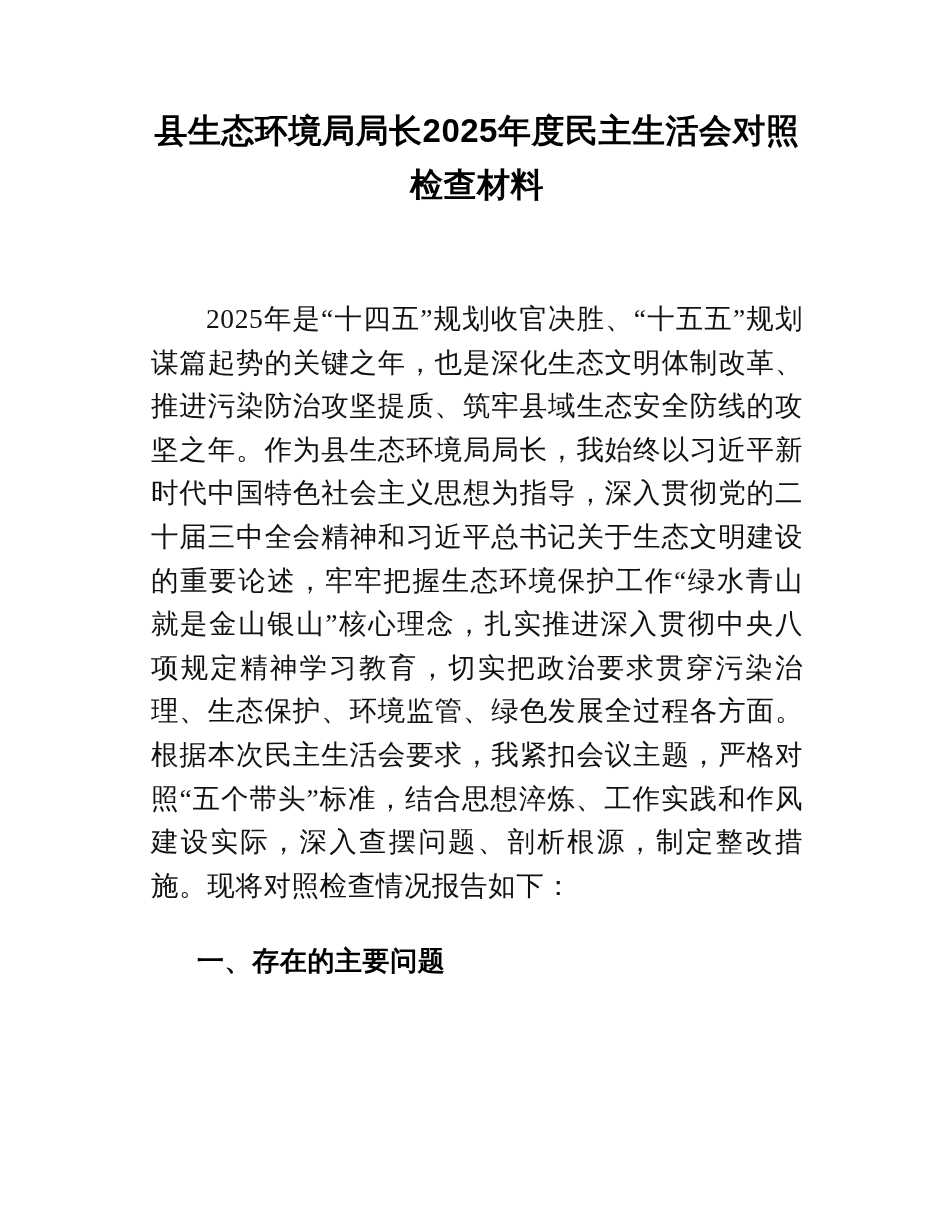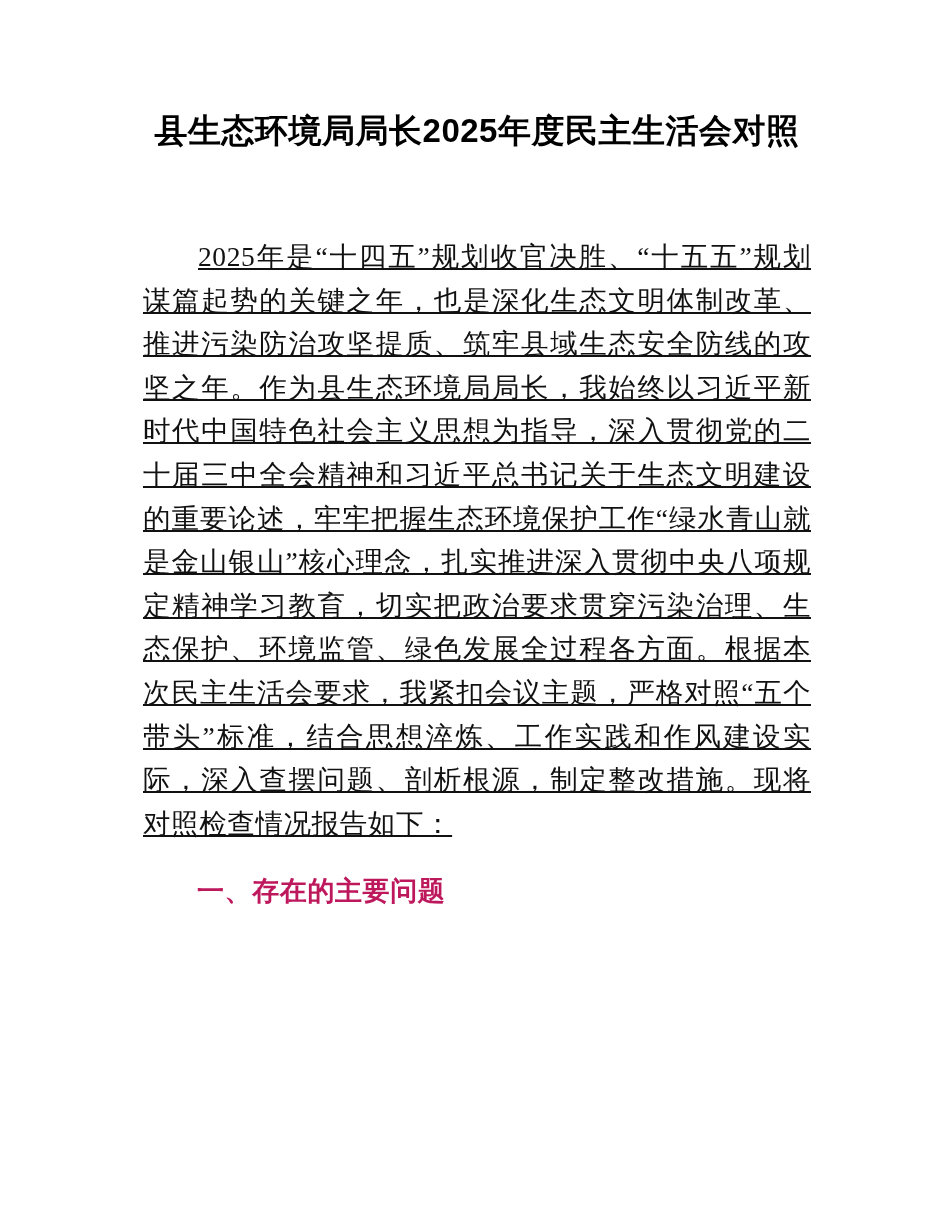--- a/index.html
+++ b/index.html
@@ -41,47 +41,46 @@
     font-weight: bold;
     font-size: 33px;
     line-height: 54px;
     letter-spacing: 0.5px;
     color: #000000;
     text-justify: inter-ideograph;
   }
 
   
   .body-para {
-    margin: 0;
+    margin: 8px;
     font-family: "Liberation Serif", "DejaVu Serif", serif;
     font-size: 27.5px;
     line-height: 43.6px;
     text-align: justify;
     text-justify: inter-ideograph;
     text-indent: 2em;
     letter-spacing: 0.6px;
     color: #111111;
-    text-decoration: underline;
   }
 
   .lead-para {
     padding-top: 77px;
   }
 
   
   .section-heading {
     margin: 0;
     padding-top: 25px;
     font-family: "Liberation Sans", "DejaVu Sans", sans-serif;
     font-weight: bold;
     font-size: 27px;
     line-height: 43.6px;
     text-indent: 2em;
     letter-spacing: 0.6px;
-    color: #be185d;
+    color: #000000;
   }
 
   .sub-para {
     padding-top: 22px;
   }
 
   
   .bold-run {
     font-family: "Liberation Sans", "DejaVu Sans", sans-serif;
     font-weight: bold;
@@ -89,20 +88,21 @@
   }
 </style>
 </head>
 <body>
 
 <div class="page">
   <div class="content">
 
     <h1 class="doc-title">
       <span style="display: block;">县生态环境局局长2025年度民主生活会对照</span>
+        <span style="display: block;">检查材料</span>
     </h1>
 
     <p class="body-para lead-para">2025年是“十四五”规划收官决胜、“十五五”规划谋篇起势的关键之年，也是深化生态文明体制改革、推进污染防治攻坚提质、筑牢县域生态安全防线的攻坚之年。作为县生态环境局局长，我始终以习近平新时代中国特色社会主义思想为指导，深入贯彻党的二十届三中全会精神和习近平总书记关于生态文明建设的重要论述，牢牢把握生态环境保护工作“绿水青山就是金山银山”核心理念，扎实推进深入贯彻中央八项规定精神学习教育，切实把政治要求贯穿污染治理、生态保护、环境监管、绿色发展全过程各方面。根据本次民主生活会要求，我紧扣会议主题，严格对照“五个带头”标准，结合思想淬炼、工作实践和作风建设实际，深入查摆问题、剖析根源，制定整改措施。现将对照检查情况报告如下：</p>
 
     <h2 class="section-heading">一、存在的主要问题</h2>
 
 
   </div>
 </div>
 

